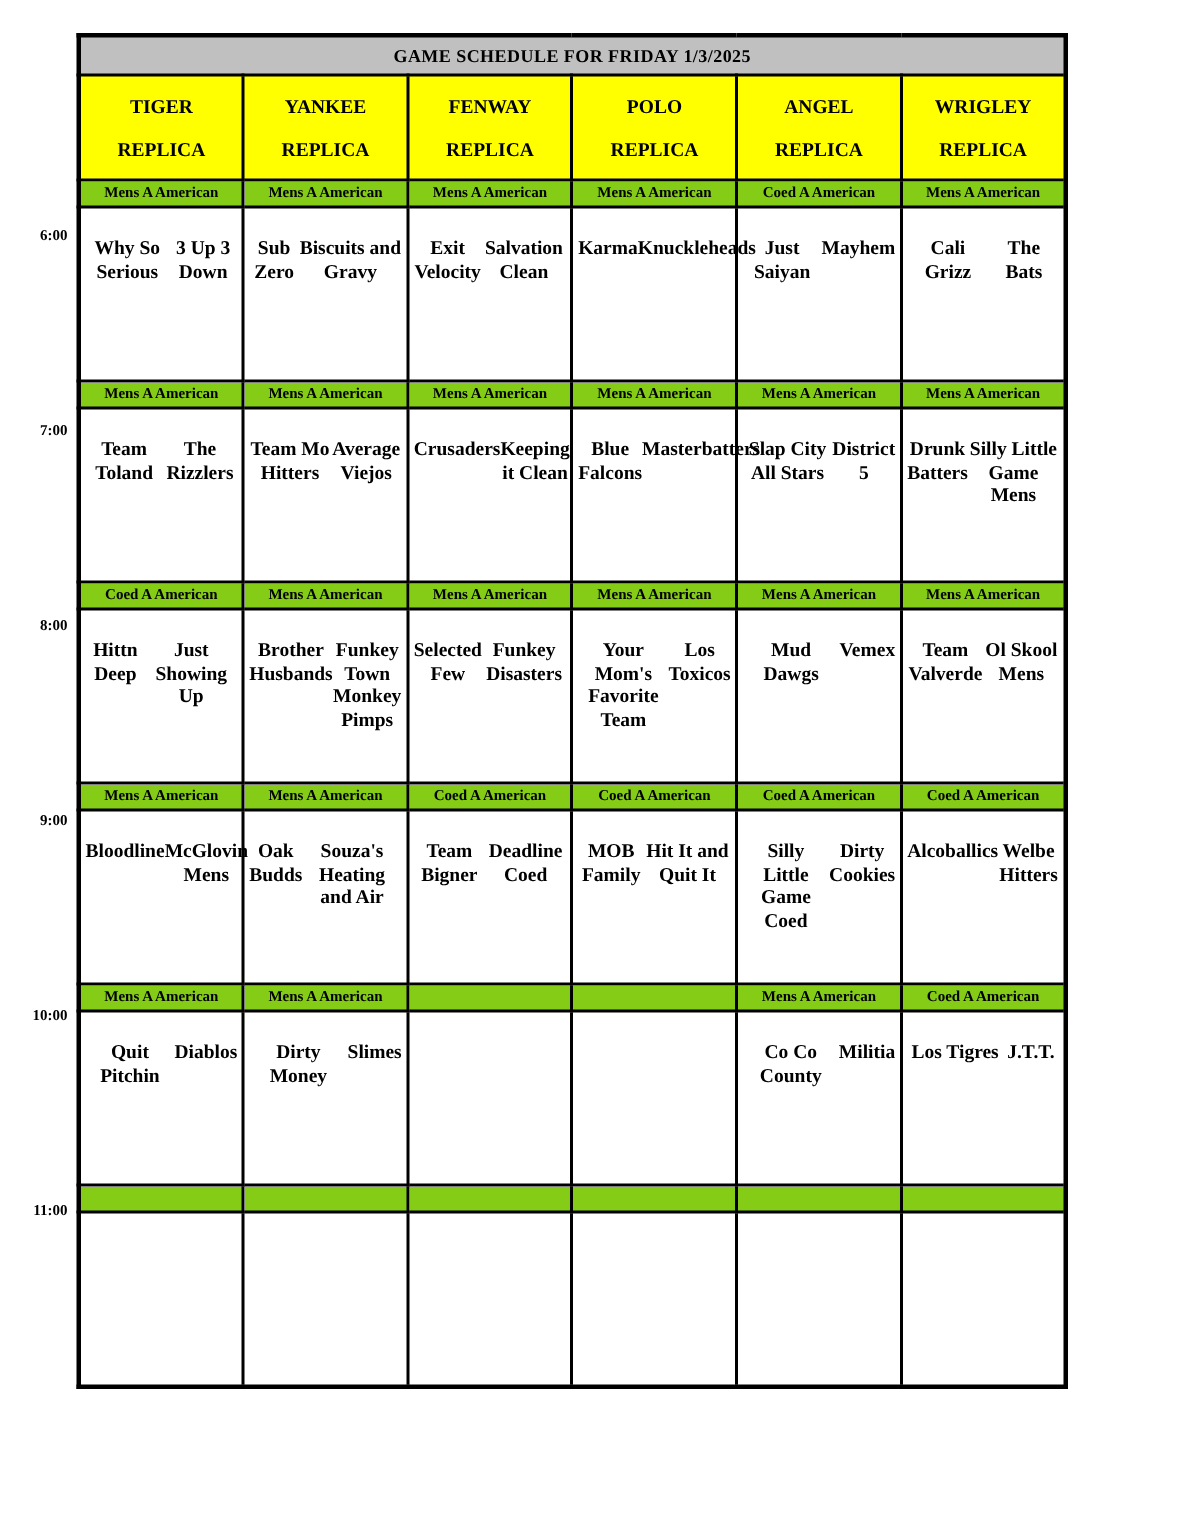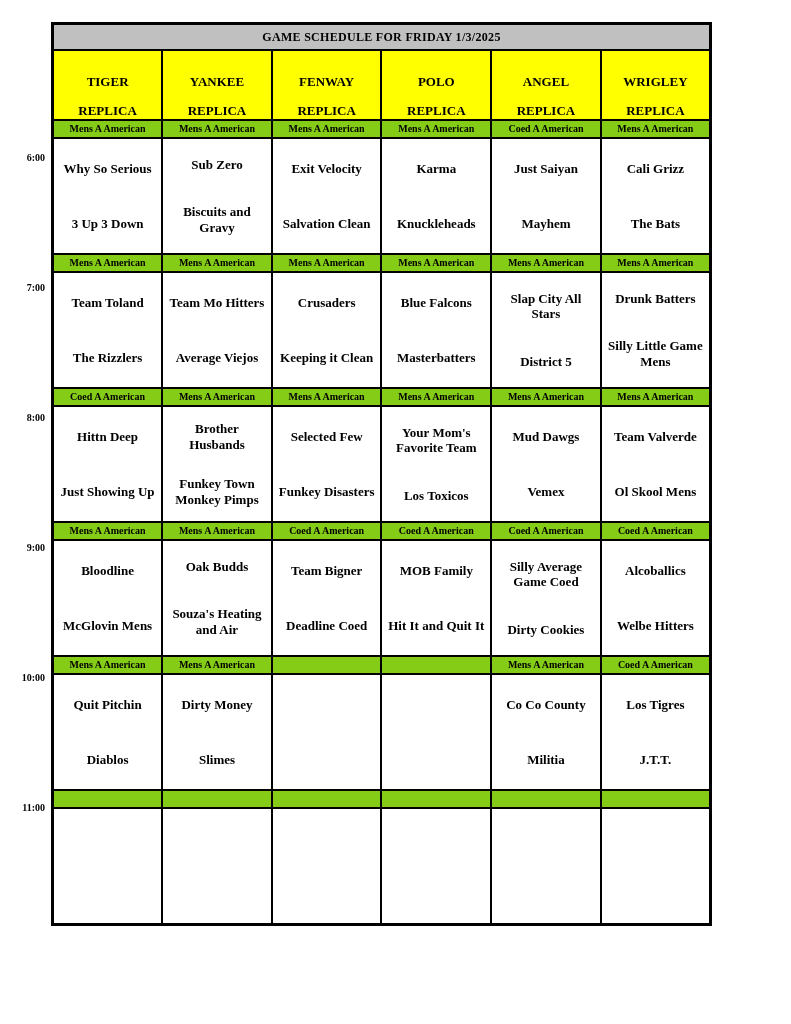--- a/index.html
+++ b/index.html
@@ -8,24 +8,24 @@
     font-family:"Liberation Serif", serif; font-weight:bold; color:#000;
   }
   table.sched {
     position:absolute; left:51px; top:22px; width:661px;
     border-collapse:collapse; table-layout:fixed;
     border:3px solid #000;
   }
   table.sched td, table.sched th { border:2px solid #000; padding:0; text-align:center; vertical-align:middle; }
   .title-cell { background:#c0c0c0; height:24px; font-size:12px; letter-spacing:.3px; }
   .field-cell { background:#ffff00; height:68px; font-size:13px; }
-  .field-inner { display:flex; flex-direction:column; justify-content:flex-end; row-gap:13px; height:100%; }
+  .field-inner { display:flex; flex-direction:column; justify-content:center; row-gap:13px; height:100%; }
   .div-cell { background:#84cc16; height:16px; font-size:10px; line-height:16px; overflow:hidden; }
   .game-cell { background:#ffffff; height:114px; font-size:13px; }
-  .game-inner { display:flex; flex-direction:column; justify-content:space-around; height:100%; padding:2px 3px; box-sizing:border-box; }
+  .game-inner { display:flex; flex-direction:row; justify-content:space-around; height:100%; padding:18px 3px; box-sizing:border-box; }
   .team { line-height:1.2; }
   .footer-cell { background:#c0c0c0; height:21px; font-size:11px; }
   .footer-inner { display:flex; justify-content:space-between; align-items:center; height:100%; padding:0 29px 0 4px; }
   .time-label { position:absolute; right:746px; font-size:10px; line-height:12px; white-space:nowrap; }
 </style>
 </head>
 <body>
 
 <div class="page">
 
@@ -250,21 +250,21 @@
             </div>
           </td>
       <td class="game-cell">
             <div class="game-inner">
               <div class="team">MOB Family</div>
               <div class="team">Hit It and Quit It</div>
             </div>
           </td>
       <td class="game-cell">
             <div class="game-inner">
-              <div class="team">Silly Average Game Coed</div>
+              <div class="team">Silly Little Game Coed</div>
               <div class="team">Dirty Cookies</div>
             </div>
           </td>
       <td class="game-cell">
             <div class="game-inner">
               <div class="team">Alcoballics</div>
               <div class="team">Welbe Hitters</div>
             </div>
           </td>
     </tr>

